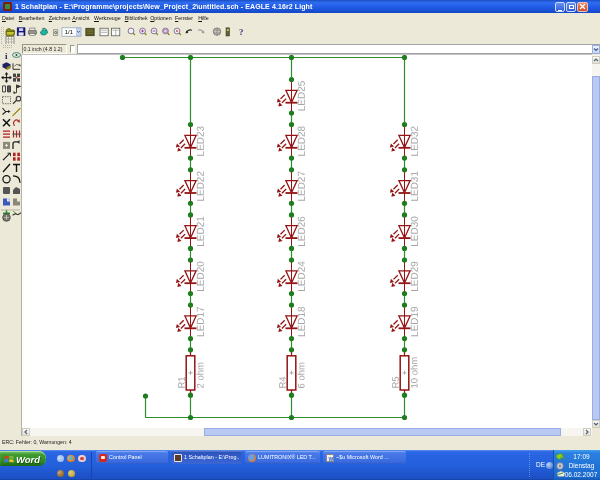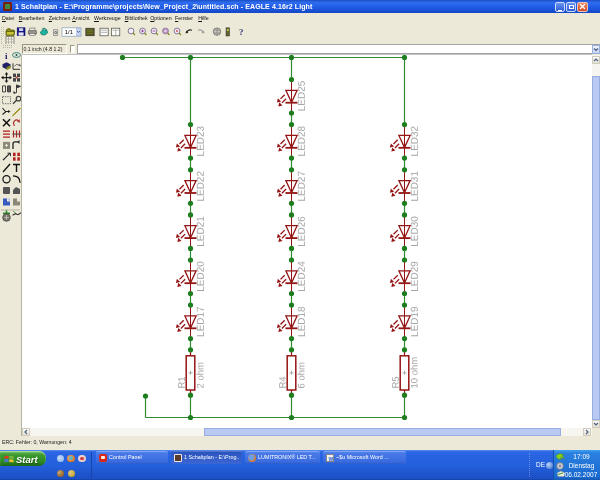--- a/index.html
+++ b/index.html
@@ -486,21 +486,21 @@
 <div class="abs" style="left:2px;top:439px;font-size:5.2px;color:#222;">ERC: Fehler: 0, Warnungen: 4</div>
 
 <div class="abs" style="left:0;top:450px;width:600px;height:30px;background:linear-gradient(180deg,#5e90ee 0%,#2b66e4 6%,#2360dc 50%,#1c4fc4 95%,#15409f 100%);"></div>
 <div class="abs" style="left:0;top:451px;width:46px;height:15px;background:linear-gradient(180deg,#77c169 0%,#3d9a30 25%,#2f8a24 70%,#1e661a 100%);border-radius:0 7px 7px 0;box-shadow:inset 0 1px 1px #a8e098;"></div>
 <svg class="abs" style="left:4px;top:453.5px" width="10" height="10" viewBox="0 0 10 10">
 <path d="M0.4 2.4 Q2.2 1.2 4.5 1.9 L4.5 4.6 Q2.2 3.9 0.4 4.9 z" fill="#e03a24"></path>
 <path d="M5.3 2.0 Q7.4 1.3 9.6 2.2 L9.6 4.9 Q7.4 4.0 5.3 4.7 z" fill="#7ab43c"></path>
 <path d="M0.4 5.7 Q2.2 4.7 4.5 5.4 L4.5 8.1 Q2.2 7.4 0.4 8.4 z" fill="#4a78d4"></path>
 <path d="M5.3 5.5 Q7.4 4.8 9.6 5.7 L9.6 8.4 Q7.4 7.5 5.3 8.2 z" fill="#ecc232"></path>
   </svg>
-<div class="abs" style="left:16px;top:453.5px;font-size:9.5px;font-weight:bold;font-style:italic;color:#fff;text-shadow:0.5px 0.8px 0.8px #1a4a10;">Start</div>
+<div class="abs" style="left:16px;top:453.5px;font-size:9.5px;font-weight:bold;font-style:italic;color:#fff;text-shadow:0.5px 0.8px 0.8px #1a4a10;">Word</div>
 <div class="abs" style="left:56.5px;top:454.5px;width:7.5px;height:7.5px;border-radius:4px;background:radial-gradient(circle at 35% 35%, #fff6, transparent 65%),#9ec0f0;"></div>
 <div class="abs" style="left:67px;top:454.5px;width:7.5px;height:7.5px;border-radius:4px;background:radial-gradient(circle at 35% 35%, #fff6, transparent 65%),#e07820;"></div>
 <div class="abs" style="left:78px;top:454.5px;width:7.5px;height:7.5px;border-radius:4px;background:radial-gradient(circle at 35% 35%, #fff6, transparent 65%),#e8c8c8;"></div>
 <div class="abs" style="left:56.5px;top:469.5px;width:7.5px;height:7.5px;border-radius:4px;background:radial-gradient(circle at 35% 35%, #fff6, transparent 65%),#9a6a24;"></div>
 <div class="abs" style="left:67.5px;top:469.5px;width:7.5px;height:7.5px;border-radius:4px;background:radial-gradient(circle at 35% 35%, #fff6, transparent 65%),#c8a838;"></div>
 <div class="abs" style="left:80px;top:456.5px;width:3.5px;height:3.5px;border-radius:2px;background:#d04040;"></div>
 <div class="abs" style="left:69px;top:456px;width:3.5px;height:3.5px;border-radius:2px;background:#58b8c8;"></div>
 <div class="abs" style="left:91px;top:452px;width:1px;height:26px;background:#4a7ae8;border-right:1px solid #1a44a8;"></div>
 <div class="abs" style="left:96px;top:451px;width:72px;height:13px;border-radius:2px;background:linear-gradient(180deg,#6a96f4 0%,#4a7ae8 15%,#3b6ce0 80%,#2d5ccc 100%);box-shadow:inset 0 1px 0 #ffffff30;"></div>
 <div class="abs" style="left:99px;top:453.5px;width:8px;height:8px;border-radius:2px;background:#d82818;">

